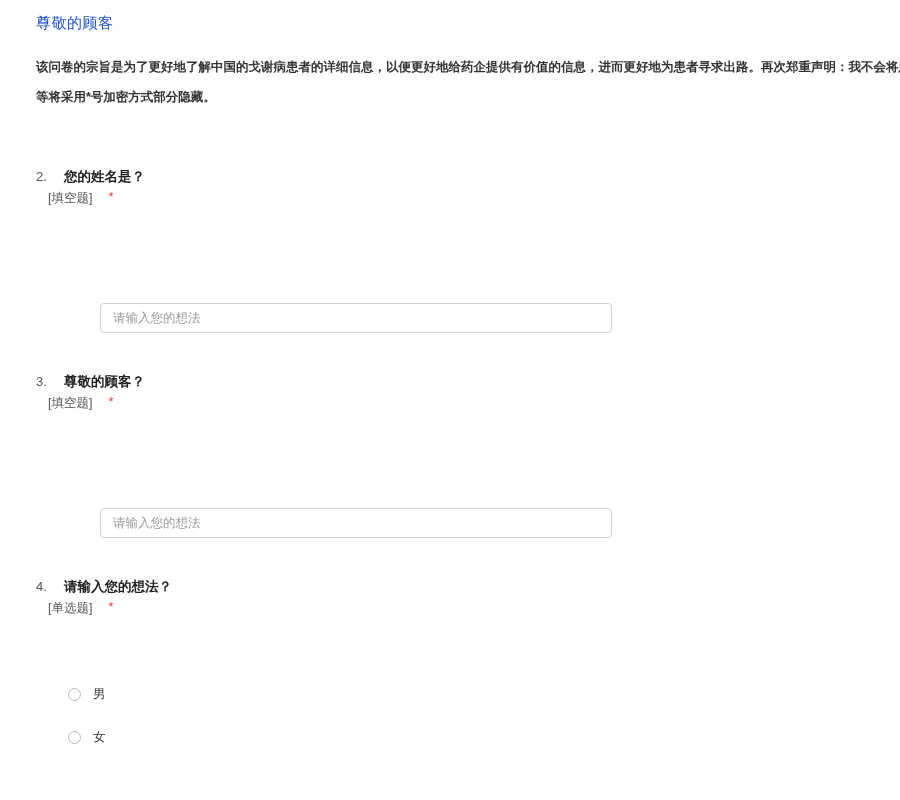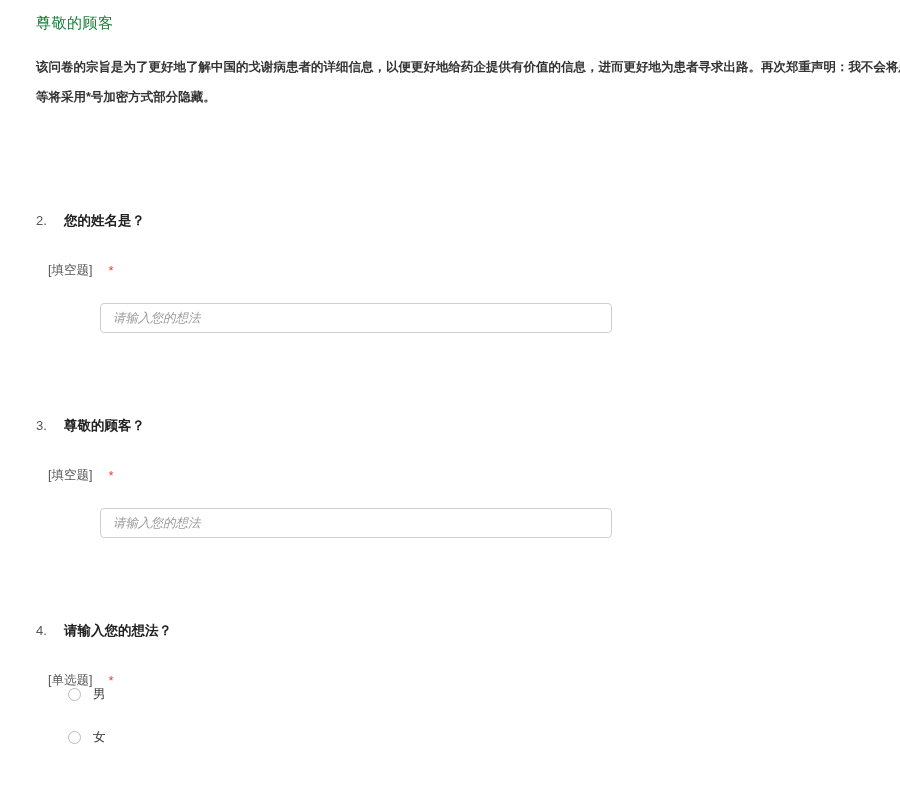--- a/index.html
+++ b/index.html
@@ -17,21 +17,21 @@
     position: relative;
     width: 900px;
     height: 800px;
     padding: 0;
   }
   .intro-title {
     position: absolute;
     left: 36px;
     top: 14px;
     font-size: 15px;
-    color: #15803d;
+    color: #1d4ed8;
     letter-spacing: 0.5px;
   }
   .intro-body {
     position: absolute;
     left: 36px;
     top: 52px;
     width: 900px;
     font-size: 12.5px;
     line-height: 30px;
     color: #333333;
@@ -54,27 +54,26 @@
   }
   .q-num {
     width: 28px;
     font-size: 13px;
     color: #555555;
   }
   .q-title {
     font-size: 13.5px;
     font-weight: bold;
     color: #222222;
-    margin-top: 44px;
   }
   .q-type-row {
-    margin-top: 32px;
+    margin-top: 4px;
     margin-left: 12px;
     display: flex;
-    align-items: center;
+    align-items: flex-start;
   }
   .q-type {
     font-size: 12.5px;
     color: #555555;
   }
   .q-required {
     color: #e8403a;
     font-size: 13px;
     margin-left: 16px;
     line-height: 1;
@@ -85,21 +84,20 @@
     width: 512px;
     height: 30px;
     border: 1px solid #cfcfcf;
     border-radius: 4px;
     background: #ffffff;
     font-family: "Liberation Sans", sans-serif;
     font-size: 12.5px;
     color: #333333;
     padding: 0 12px;
     outline: none;
-    font-style: italic;
   }
   .text-input::placeholder { color: #9a9a9a; }
   .option-row {
     position: absolute;
     left: 68px;
     display: flex;
     align-items: center;
     gap: 12px;
   }
   .radio {

